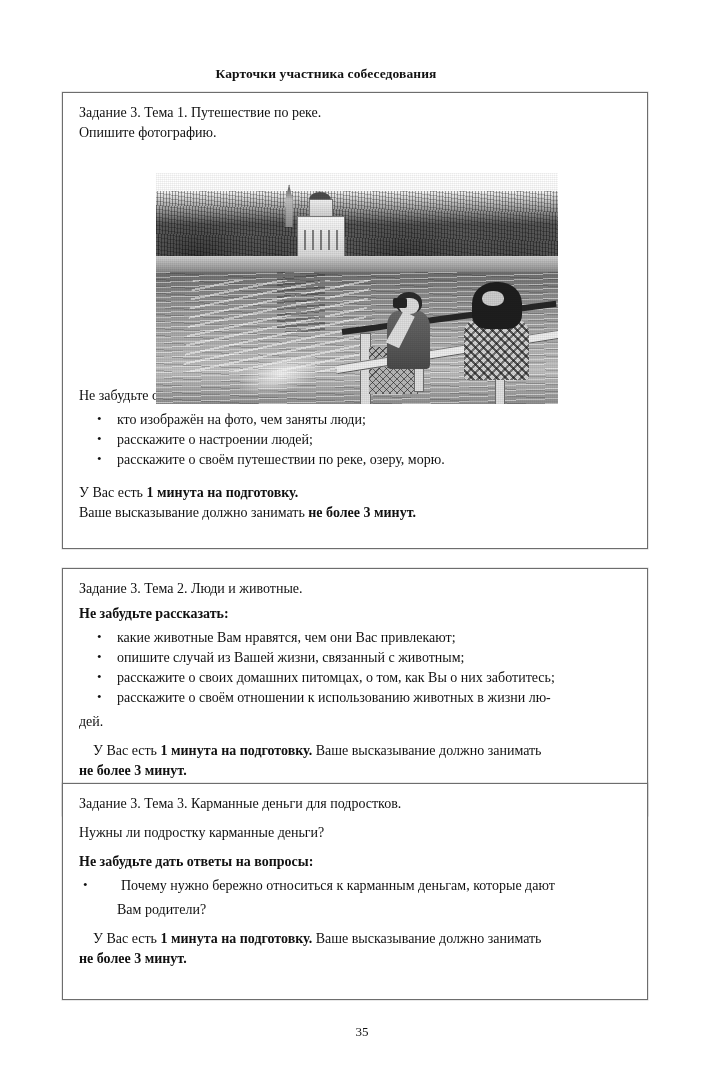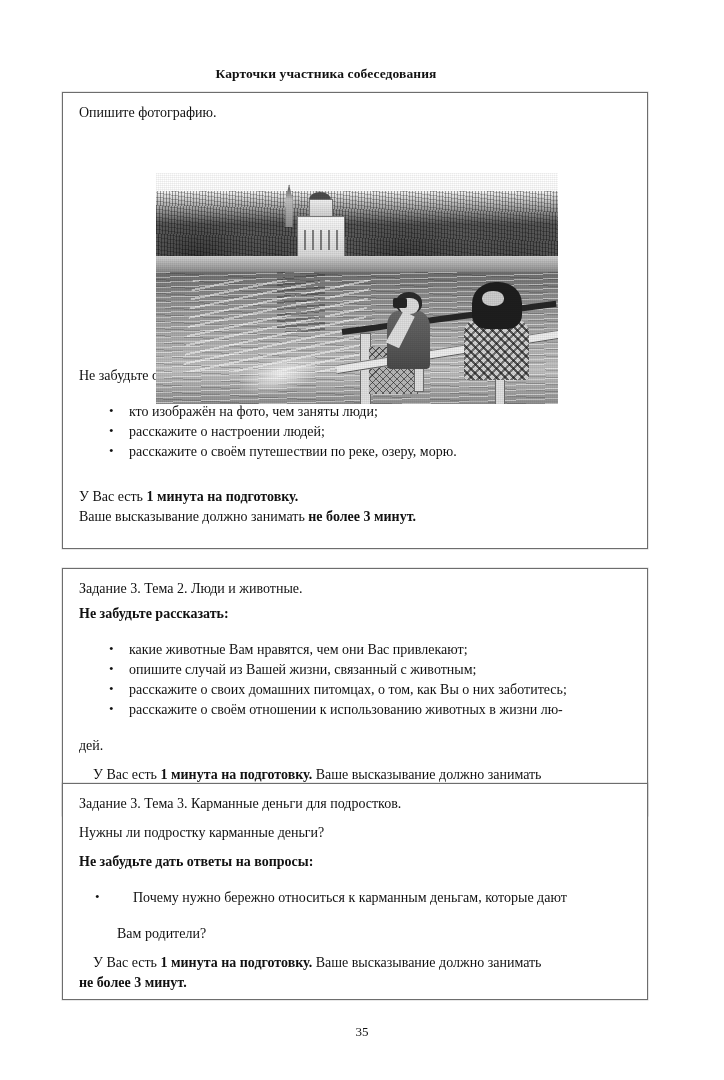--- a/index.html
+++ b/index.html
@@ -61,21 +61,21 @@
     font-size: 14px;
     line-height: 20px;
     margin: 0;
   }
 
   .spacer-sm { height: 9px; }
   .spacer-xs { height: 5px; }
 
   ul.bullets {
     list-style: none;
-    margin: 16px;
+    margin: 4px;
     padding: 0;
   }
   ul.bullets li {
     position: relative;
     font-size: 14px;
     line-height: 20px;
     padding-left: 34px;
   }
   ul.bullets li::before {
     content: "\2022";
@@ -407,20 +407,21 @@
 </style>
 </head>
 <body>
 
 <div class="page">
 
   <div class="page-heading">Карточки участника собеседования</div>
 
   <div class="card" id="card-1">
 
+    <div class="line task-head">Задание 3. Тема 1. Путешествие по реке.</div>
     <div class="line task-head second-line">Опишите фотографию.</div>
 
     <div class="photo-wrap">
       <div class="photo">
         <div class="sky"></div>
         <div class="hill"></div>
         <div class="church">
           <div class="spire"></div>
           <div class="dome"></div>
           <div class="drum"></div>

